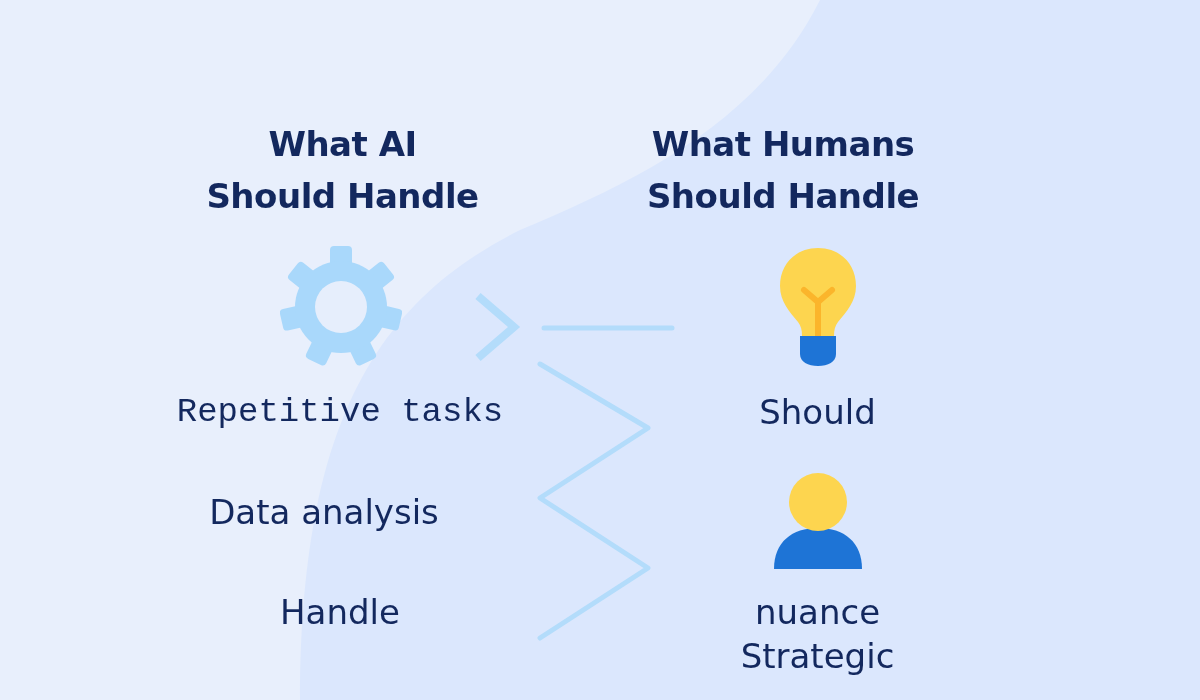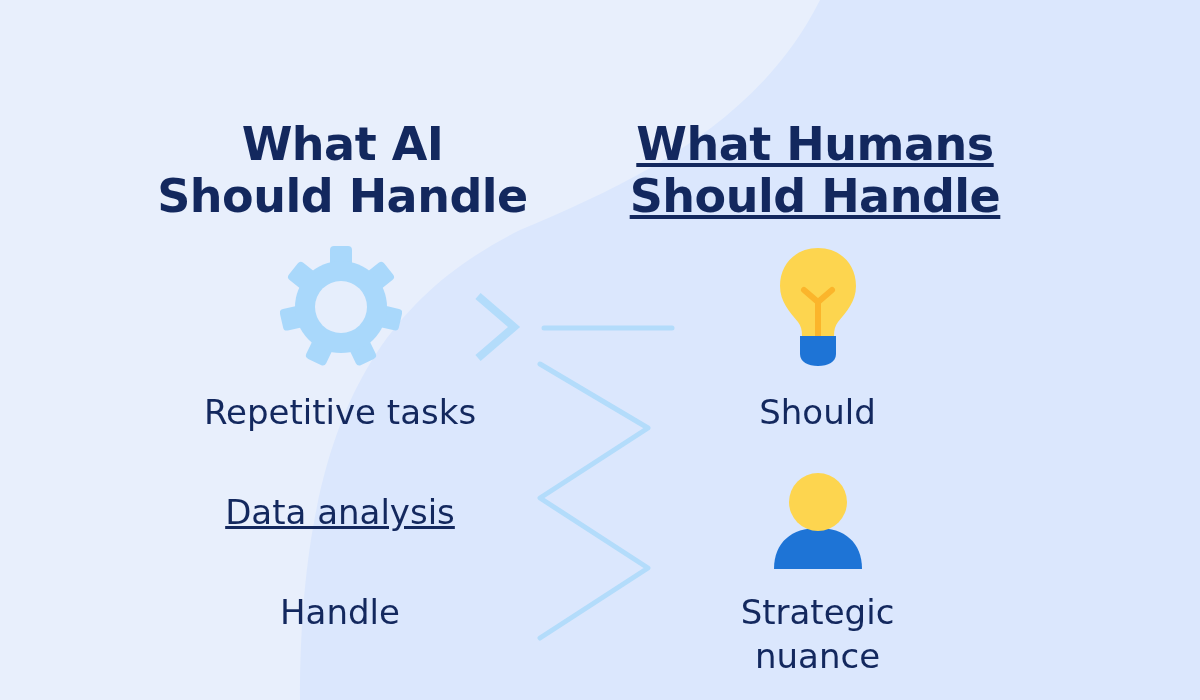--- a/index.html
+++ b/index.html
@@ -1,36 +1,36 @@
 <!DOCTYPE html>
 <html><head>
 <meta charset="utf-8">
 <style>
   html, body { margin:0; padding:0; }
   body { width:1200px; height:700px; overflow:hidden; position:relative;
          background:#e7effc; font-family:"DejaVu Sans","Liberation Sans",sans-serif; color:#13285e; }
   .bg { position:absolute; left:0; top:0; width:1200px; height:700px; }
-  .title { position:absolute; text-align:center; font-weight:bold; font-size:46px; line-height:52px; color:#13285e; letter-spacing:-0.5px; }
+  .title { position:absolute; text-align:center; font-weight:bold; font-size:34px; line-height:52px; color:#13285e; letter-spacing:-0.5px; }
   .label { position:absolute; text-align:center; font-size:34px; line-height:44px; color:#13285e; }
   .abs { position:absolute; }
 </style>
 </head>
 <body>
 
 <svg class="bg" viewBox="0 0 1200 700">
   <rect x="0" y="0" width="1200" height="700" fill="#e8effc"></rect>
   <path d="M820 0 C 760 120, 640 180, 520 230 C 380 300, 300 420, 300 700 L 1200 700 L 1200 0 Z" fill="#dbe7fd"></path>
 </svg>
 
 <div class="title" style="left:150px; top:118px; width:385px;">
   <div>What AI</div>
   <div>Should Handle</div>
 </div>
 
-<div class="title" style="left:620px; top:118px; width:390px;text-decoration:underline;">
+<div class="title" style="left:588px; top:118px; width:390px;">
   <div>What Humans</div>
   <div>Should Handle</div>
 </div>
 
 <svg class="abs" style="left:280px; top:246px;" width="122" height="122" viewBox="-61 -61 122 122">
   <g fill="#a9d8fb">
     <g id="teeth">
       <rect x="-11" y="-61" width="22" height="24" rx="4"></rect>
       <rect x="-11" y="-61" width="22" height="24" rx="4" transform="rotate(51.4)"></rect>
       <rect x="-11" y="-61" width="22" height="24" rx="4" transform="rotate(102.8)"></rect>
@@ -45,33 +45,33 @@
 </svg>
 
 <svg class="abs" style="left:0; top:0;" width="1200" height="700" viewBox="0 0 1200 700">
   <g stroke="#b3dcfb" fill="none" stroke-linecap="round">
     <polyline points="478,296 514,327 478,358" stroke-width="8" stroke-linecap="butt"></polyline>
     <line x1="544" y1="328" x2="672" y2="328" stroke-width="5"></line>
     <polyline points="540,364 648,428 540,498 648,568 540,638" stroke-width="5" stroke-linejoin="round"></polyline>
   </g>
 </svg>
 
-<div class="label" style="left:160px; top:390px; width:360px;">Repetitive tasks</div>
-<div class="label" style="left:160px; top:490px; width:360px;text-decoration:underline;">Data analysis</div>
+<div class="label" style="left:160px; top:390px; width:360px;font-family:Liberation Mono, monospace;">Repetitive tasks</div>
+<div class="label" style="left:144px; top:490px; width:360px;">Data analysis</div>
 <div class="label" style="left:160px; top:590px; width:360px;">Handle</div>
 
 <svg class="abs" style="left:778px; top:246px;" width="80" height="122" viewBox="0 0 80 122">
   <path d="M40 2 C 18 2, 2 18, 2 40 C 2 56, 12 66, 20 76 C 23 80, 24 84, 24 90 L 56 90 C 56 84, 57 80, 60 76 C 68 66, 78 56, 78 40 C 78 18, 62 2, 40 2 Z" fill="#fdd54f"></path>
   <path d="M26 44 L40 56 L54 44 M40 56 L40 90" stroke="#fbb52b" stroke-width="6" fill="none" stroke-linecap="round"></path>
   <path d="M22 90 L58 90 L58 108 C 58 116, 50 120, 40 120 C 30 120, 22 116, 22 108 Z" fill="#1e74d6"></path>
 </svg>
 
 <div class="label" style="left:660px; top:390px; width:315px;">Should</div>
 
 <svg class="abs" style="left:772px; top:472px;" width="92" height="98" viewBox="0 0 92 98">
   <path d="M2 97 C 2 70, 20 56, 46 56 C 72 56, 90 70, 90 97 Z" fill="#1e74d6"></path>
   <ellipse cx="46" cy="30" rx="29" ry="29" fill="#fdd54f"></ellipse>
 </svg>
 
 <div class="label" style="left:660px; top:590px; width:315px;">
+  <div>nuance</div>
   <div>Strategic</div>
-  <div>nuance</div>
 </div>
 
 </body></html>

